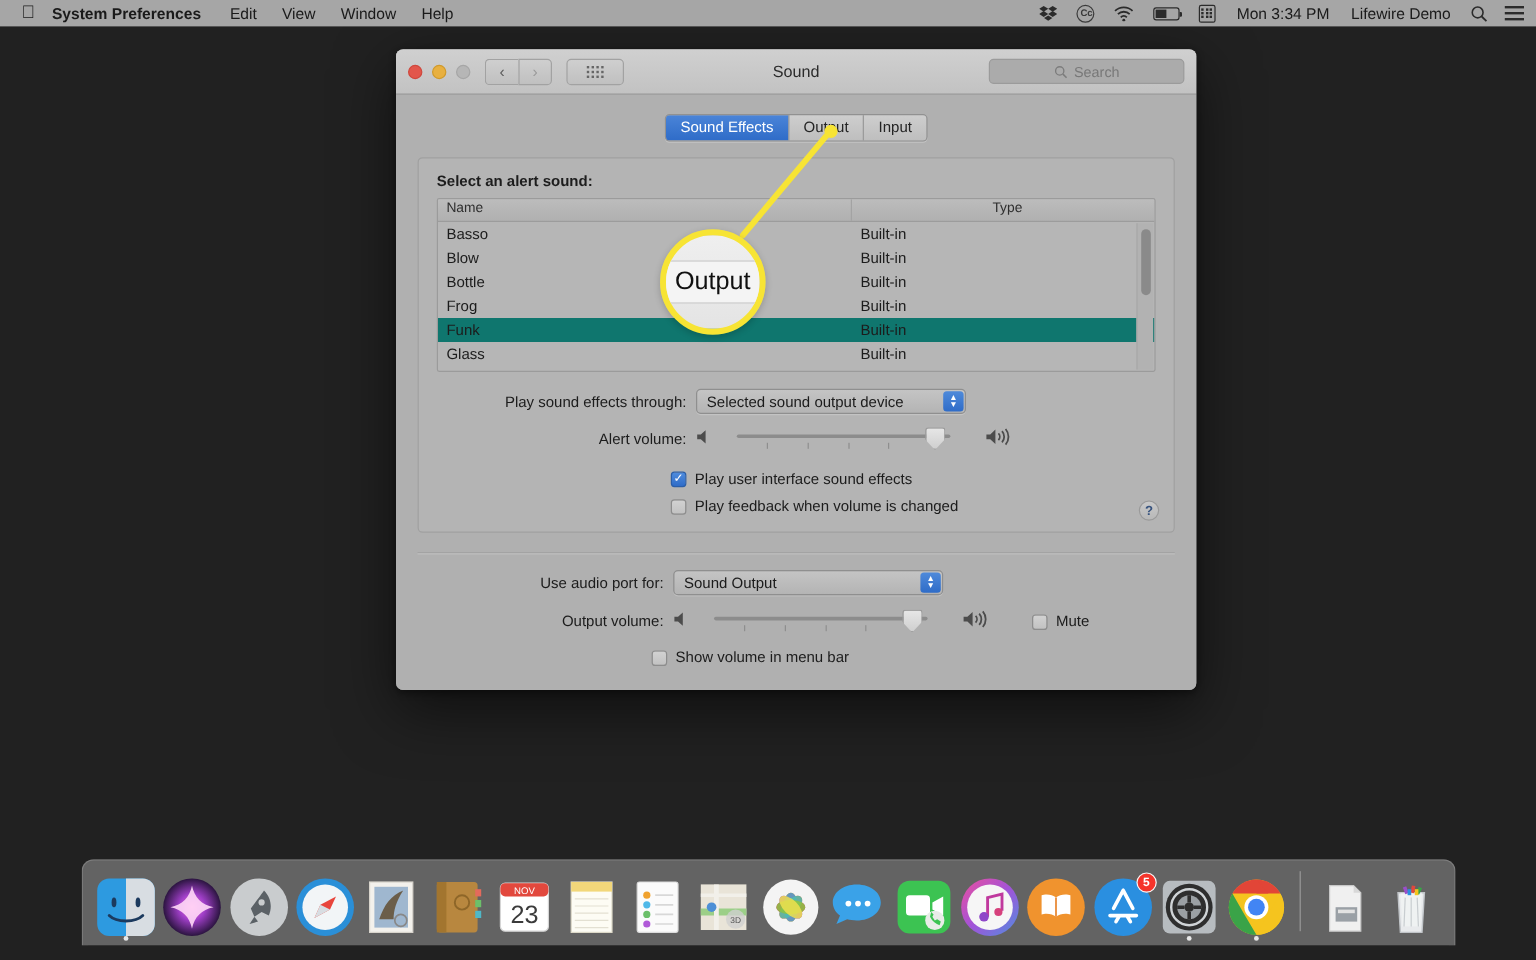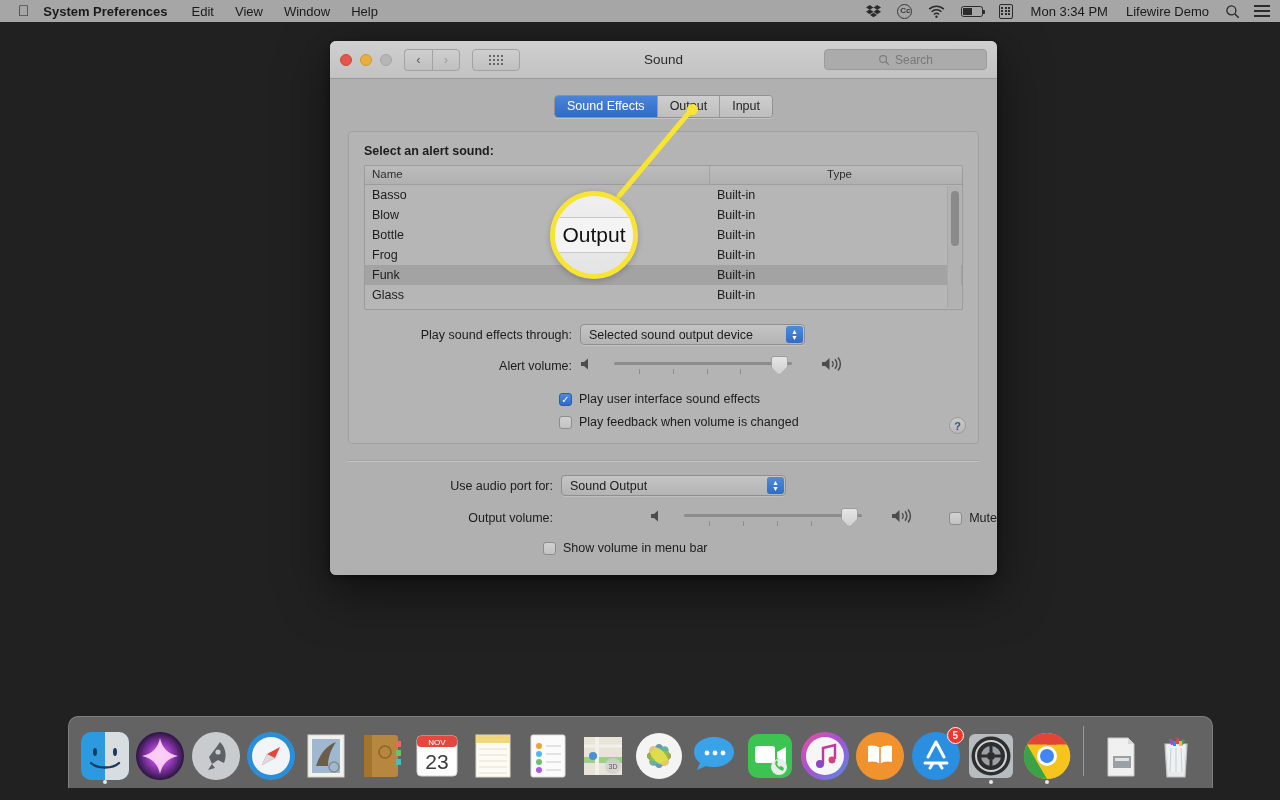--- a/index.html
+++ b/index.html
@@ -162,21 +162,21 @@
     position:relative;
     height:145px;
   }
   .thead { display:flex; height:19px; background:linear-gradient(#bcbcbc,#b0b0b0);
            border-bottom:1px solid #9c9c9c; font-size:11.5px; color:#2e2e2e;}
   .th { padding:2px 0 0 7px; }
   .th.name { width:345px; border-right:1px solid #a3a3a3; }
   .th.type { flex:1;text-align:center; }
   .tbody { position:relative; }
   .trow { display:flex; height:20px; font-size:12.5px; color:#1c1c1c; align-items:center; }
-  .trow.sel { background:#a3a3a3; }
+  .trow.sel { background:#0f766e; }
   .td.name { width:345px; padding-left:7px; }
   .td.type { flex:1; padding-left:7px; }
   .scrollbar {
     position:absolute; right:1px; top:20px; width:14px; bottom:1px;
     background:#b2b2b2; border-left:1px solid #a8a8a8;
   }
   .thumb { position:absolute; left:3px; top:5px; width:8px; height:55px;
            background:#8a8a8a; border-radius:4px; }
 
   
@@ -517,21 +517,21 @@
       <div class="ctrl-label" style="width:205px;">Use audio port for:</div>
       <div class="popup" style="width:225px; margin-left:8px;">
         <span>Sound Output</span>
         <span class="arrows">
           <span>▲</span>
             <span>▼</span>
         </span>
       </div>
     </div>
 
-    <div class="ctrlrow" style="margin-left:18px; margin-top:11px;justify-content:space-between;">
+    <div class="ctrlrow" style="margin-left:18px; margin-top:11px;">
       <div class="ctrl-label" style="width:205px;">Output volume:</div>
       <div class="slider-wrap" style="margin-left:8px;">
         <span class="spk">
           <svg width="15" height="14" viewBox="0 0 15 14" aria-hidden="true">
             <path fill="#4c4c4c" d="M1 5h3L8 1.5v11L4 9H1z"></path>
           </svg>
         </span>
         <div class="slider" style="width:178px;">
           <div class="track"></div>
           <div class="ticks">

